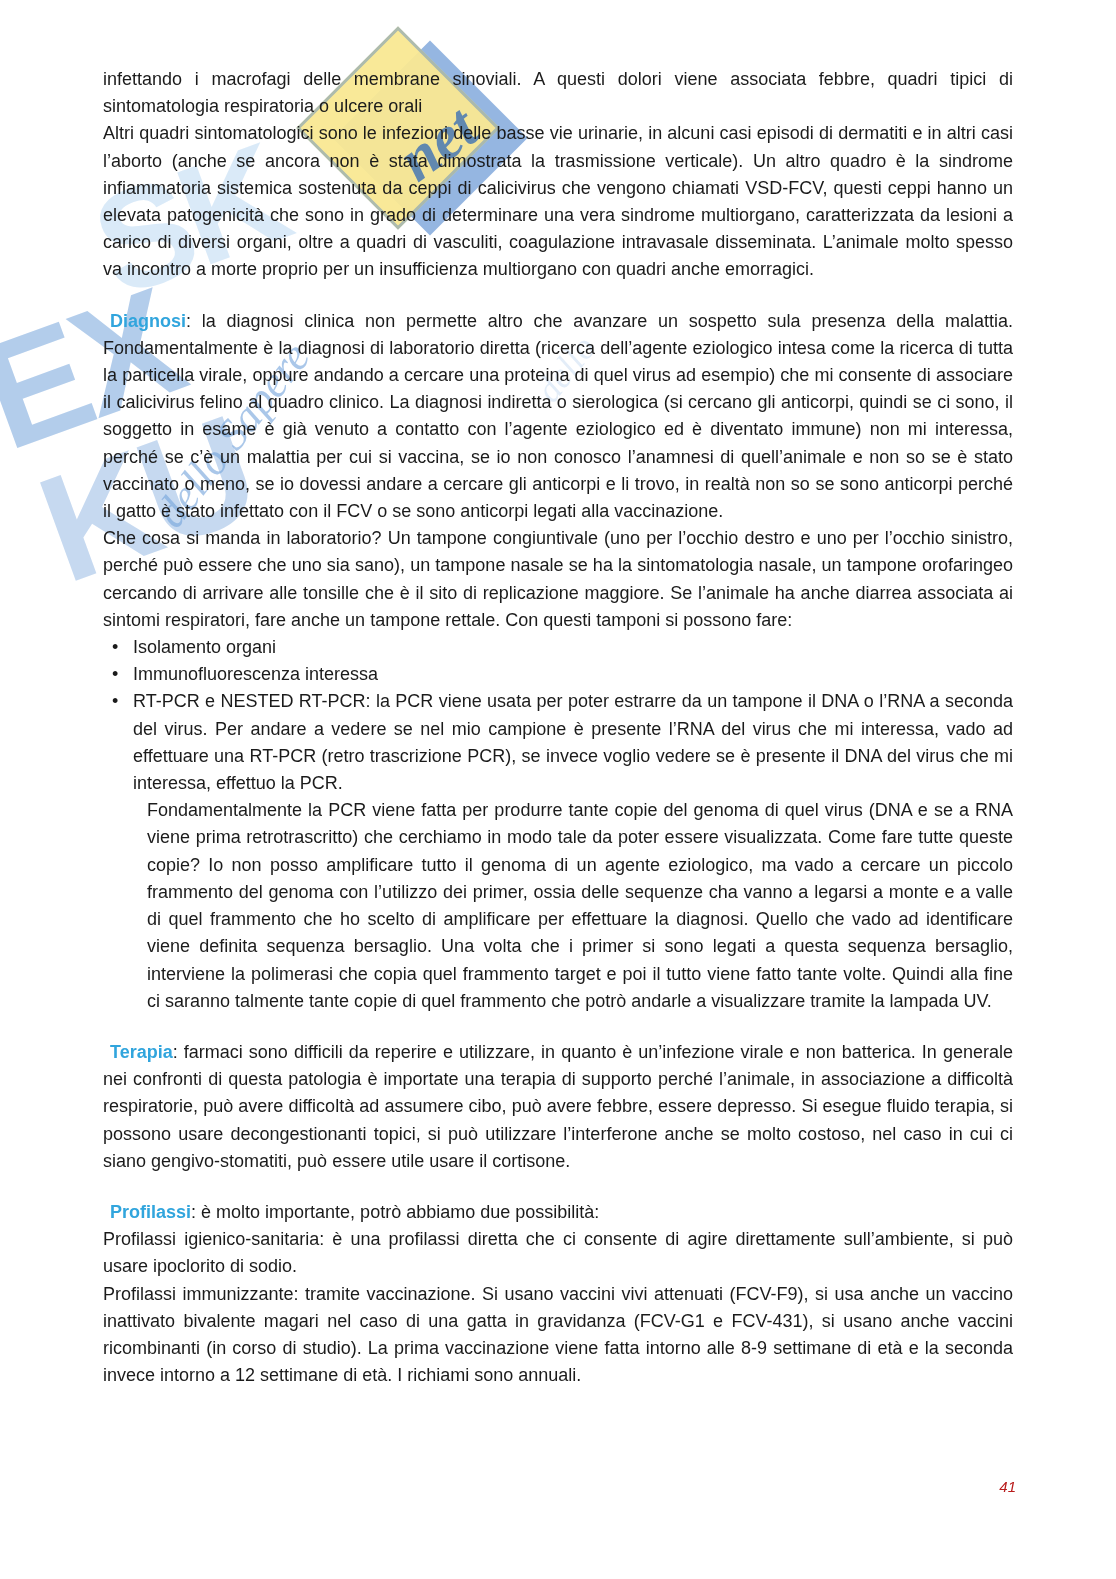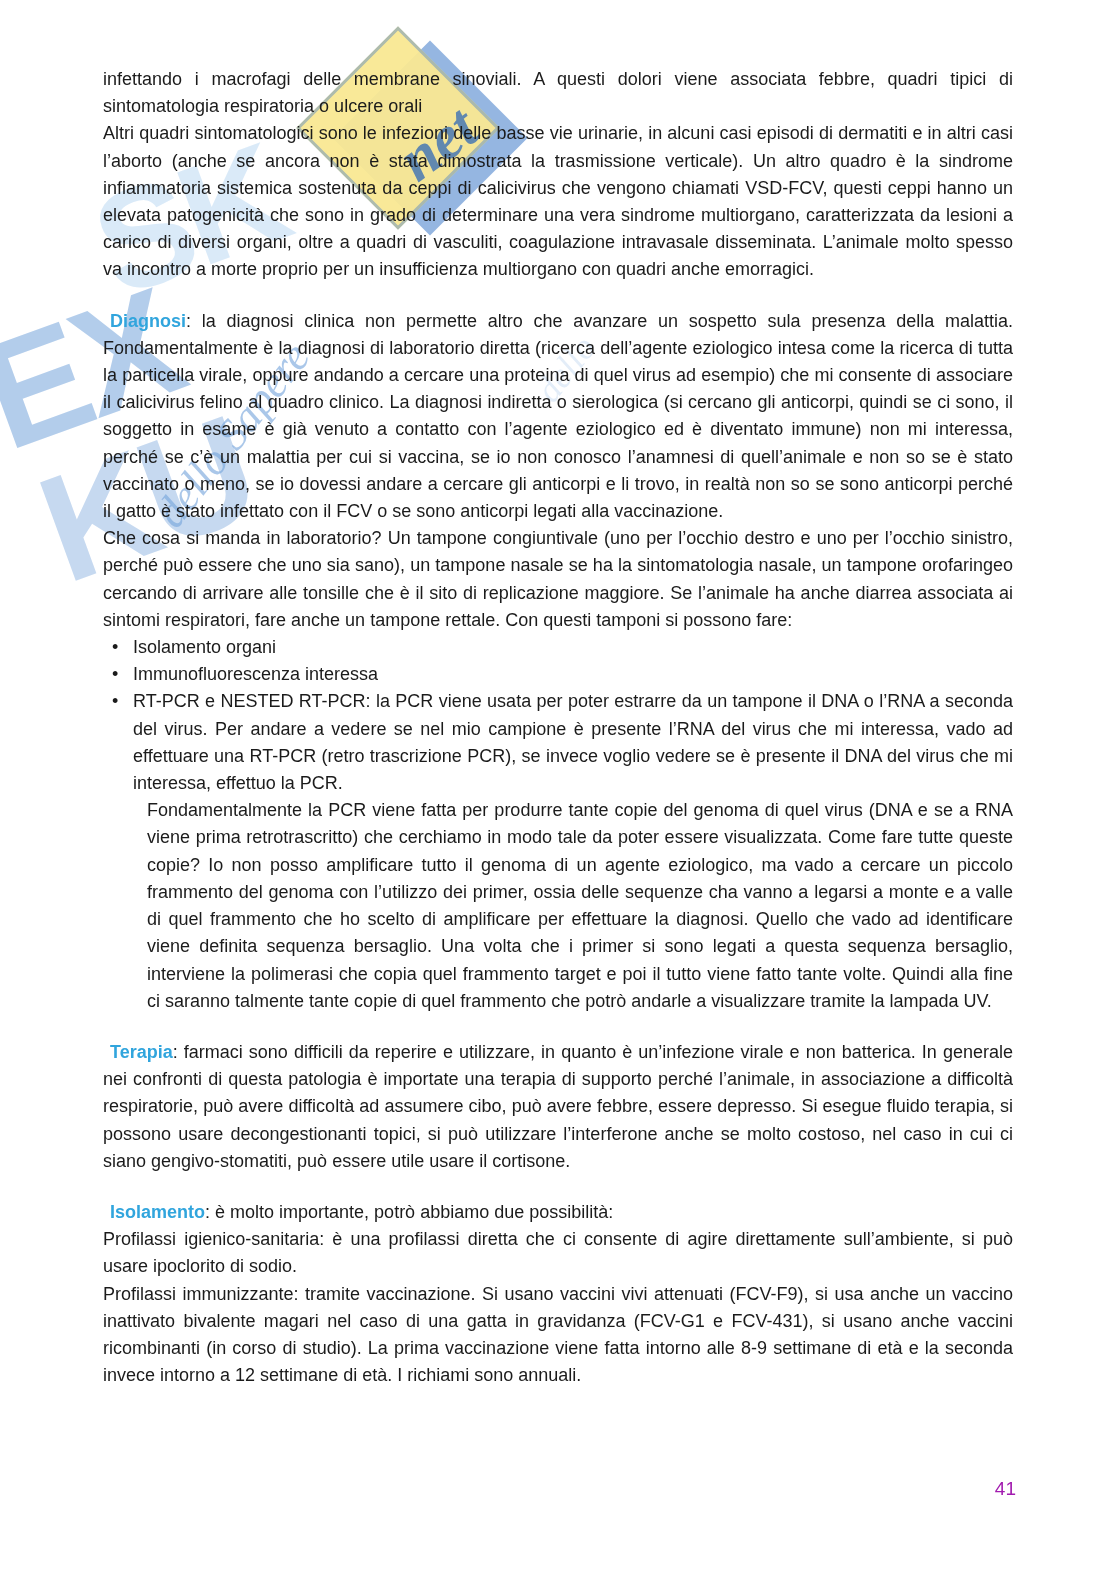--- a/index.html
+++ b/index.html
@@ -53,21 +53,21 @@
   .para.gap{margin-top:24px;}
   .para.indent{margin-left:44px;}
   .u{text-decoration-thickness:1.5px;text-underline-offset:3px;}
   .h{color:#31a5dd;font-weight:bold;margin-left:7px;}
   .b-row{display:flex;}
   .b-dot{flex:0 0 30px;padding-left:9px;box-sizing:border-box;font-size:18px;line-height:27.2px;}
   .b-text{flex:1;}
   #page-number{
     position:absolute;z-index:1;
     top:1478px;right:100px;
-    font-size:19px;color:#a21caf;
+    font-size:15px;color:#b91c1c;font-style:italic;
   }
 </style>
 </head>
 <body>
 
 <div id="watermark">
   <span class="wm-abs wm-letters wm-letters-back">SK</span>
   <span class="wm-abs wm-letters wm-letters-front">EX</span>
   <span class="wm-abs wm-letters wm-letters-mid">KU</span>
   <div class="wm-sq wm-sq-blue"></div>
@@ -89,18 +89,18 @@
     <div class="b-row">
       <span class="b-dot">•</span>
       <p class="para b-text"><span>Immunofluorescenza interessa</span></p>
     </div>
     <div class="b-row">
       <span class="b-dot">•</span>
       <p class="para b-text"><span class="u">RT-PCR e NESTED RT-PCR</span><span>: la PCR viene usata per poter estrarre da un tampone il DNA o l’RNA a seconda del virus. Per andare a vedere se nel mio campione è presente l’RNA del virus che mi interessa, vado ad effettuare una RT-PCR (retro trascrizione PCR), se invece voglio vedere se è presente il DNA del virus che mi interessa, effettuo la PCR.</span></p>
     </div>
     <p class="para indent"><span>Fondamentalmente la PCR viene fatta per produrre tante copie del genoma di quel virus (DNA e se a RNA viene prima retrotrascritto) che cerchiamo in modo tale da poter essere visualizzata. Come fare tutte queste copie? Io non posso amplificare tutto il genoma di un agente eziologico, ma vado a cercare un piccolo frammento del genoma con l’utilizzo dei </span><span class="u">primer</span><span>, ossia delle sequenze cha vanno a legarsi a monte e a valle di quel frammento che ho scelto di amplificare per effettuare la diagnosi. Quello che vado ad identificare viene definita sequenza bersaglio. Una volta che i primer si sono legati a questa sequenza bersaglio, interviene la polimerasi che copia quel frammento target e poi il tutto viene fatto tante volte. Quindi alla fine ci saranno talmente tante copie di quel frammento che potrò andarle a visualizzare tramite la lampada UV.</span></p>
     <p class="para gap"><span class="h">Terapia</span><span>: farmaci sono difficili da reperire e utilizzare, in quanto è un’infezione virale e non batterica. In generale nei confronti di questa patologia è importate una terapia di supporto perché l’animale, in associazione a difficoltà respiratorie, può avere difficoltà ad assumere cibo, può avere febbre, essere depresso. Si esegue fluido terapia, si possono usare decongestionanti topici, si può utilizzare l’interferone anche se molto costoso, nel caso in cui ci siano gengivo-stomatiti, può essere utile usare il cortisone.</span></p>
-    <p class="para gap"><span class="h">Isolamento</span><span>: è molto importante, potrò abbiamo due possibilità:</span></p>
+    <p class="para gap"><span class="h">Profilassi</span><span>: è molto importante, potrò abbiamo due possibilità:</span></p>
     <p class="para"><span class="u">Profilassi igienico-sanitaria</span><span>: è una profilassi diretta che ci consente di agire direttamente sull’ambiente, si può usare ipoclorito di sodio.</span></p>
     <p class="para"><span class="u">Profilassi immunizzante</span><span>: tramite vaccinazione. Si usano vaccini vivi attenuati (FCV-F9), si usa anche un vaccino inattivato bivalente magari nel caso di una gatta in gravidanza (FCV-G1 e FCV-431), si usano anche vaccini ricombinanti (in corso di studio). La prima vaccinazione viene fatta intorno alle 8-9 settimane di età e la seconda invece intorno a 12 settimane di età. I richiami sono annuali.</span></p>
   </div>
 
 <div id="page-number">41</div>
 
 </body></html>

